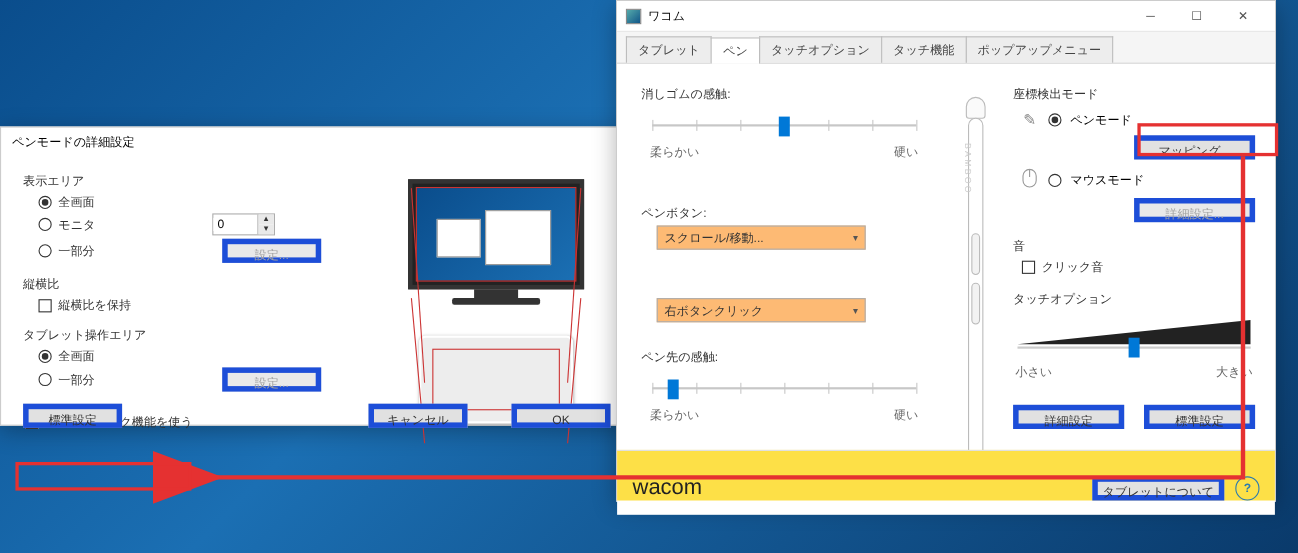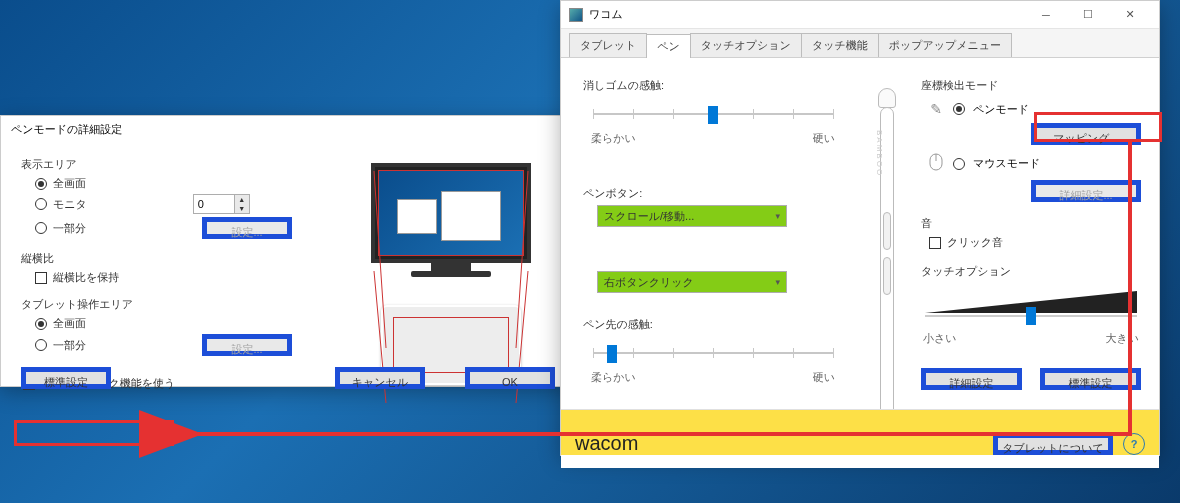--- a/index.html
+++ b/index.html
@@ -47,21 +47,21 @@
 #win-right .tab.active { background: #fff; position: relative; top: 1px; }
 #win-right .panel { position: relative; padding: 14px 18px; height: 410px; background: #fff; }
 #win-right .col-left { position: absolute; left: 22px; top: 14px; width: 260px; }
 #win-right .col-mid { position: absolute; left: 300px; top: 14px; width: 50px; height: 380px; }
 #win-right .col-right { position: absolute; left: 360px; top: 14px; width: 220px; }
 .slider { position: relative; height: 30px; margin: 6px 10px 2px; }
 .slider .track { position: absolute; left: 0; right: 0; top: 14px; height: 2px; background: #c7c7c7; }
 .slider .tick { position: absolute; top: 10px; width: 1px; height: 10px; background: #c7c7c7; }
 .slider .thumb { position: absolute; top: 7px; width: 10px; height: 18px; background: #0078d7; transform: translateX(-50%); }
 .slider-labels { display: flex; justify-content: space-between; padding: 0 8px; color: #666; font-size: 11px;}
-.combo { display: flex; align-items: center; justify-content: space-between; width: 190px; height: 22px; border: 1px solid #adadad; background: #84cc16; padding: 0 6px; cursor: pointer; color: #333; margin: 4px 6px 12px 14px; }
+.combo { display: flex; align-items: center; justify-content: space-between; width: 190px; height: 22px; border: 1px solid #adadad; background: #fdba74; padding: 0 6px; cursor: pointer; color: #333; margin: 4px 6px 12px 14px; }
 .combo .chev { font-size: 9px; color: #555; }
 
 .pen-ill { position: relative; width: 40px; height: 380px; margin: 0 auto; }
 .pen-body { position: absolute; left: 14px; top: 35px; width: 14px; height: 310px; border: 1px solid #bbb; border-radius: 7px 7px 3px 3px; background: #fff; }
 .pen-eraser { position: absolute; left: 12px; top: 16px; width: 18px; height: 20px; border: 1px solid #bbb; border-radius: 9px 9px 3px 3px; background: #fafafa; }
 .pen-btn { position: absolute; left: 17px; width: 8px; height: 38px; border: 1px solid #bbb; border-radius: 4px; background: #f2f2f2; }
 .pen-btn.b1 { top: 140px; }
 .pen-btn.b2 { top: 185px; }
 .pen-tip { position: absolute; left: 18px; bottom: 18px; width: 6px; height: 18px; background: #bbb; border-radius: 0 0 3px 3px; }
 .pen-brand { position: absolute; left: 9px; top: 58px; font-size: 8px; letter-spacing: 2px; color: #ccc; writing-mode: vertical-rl; }

